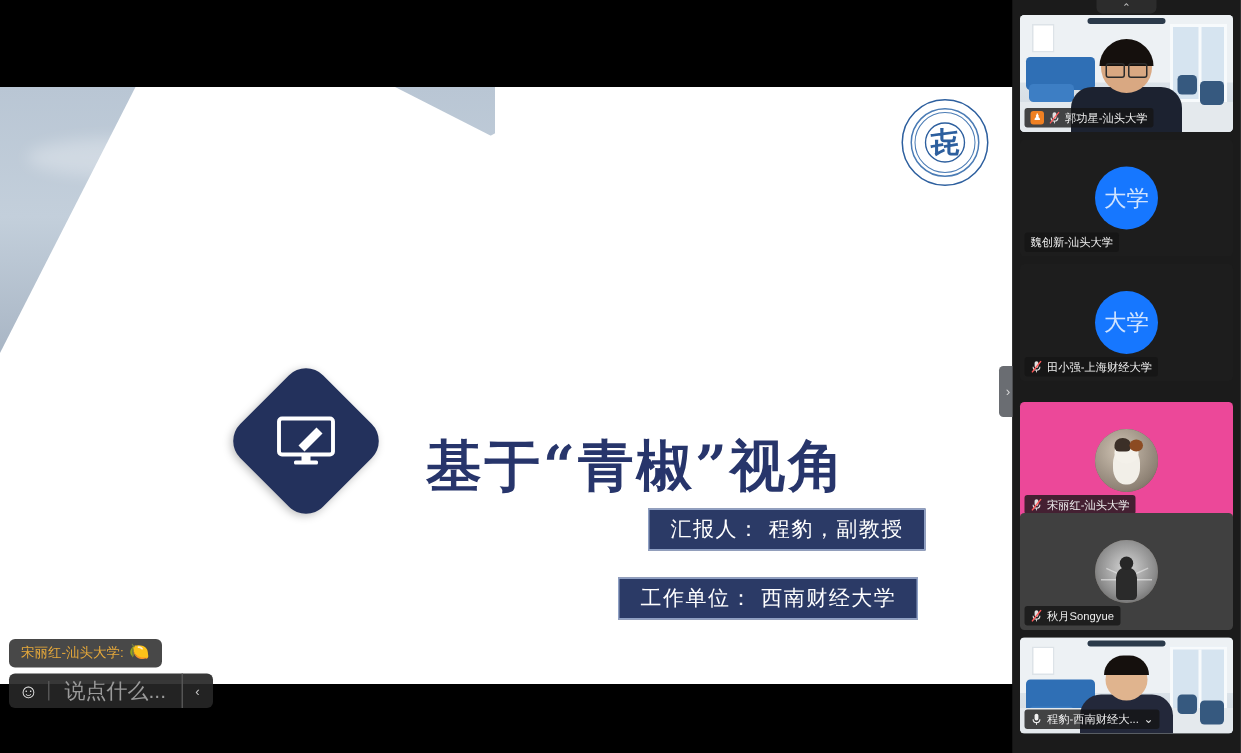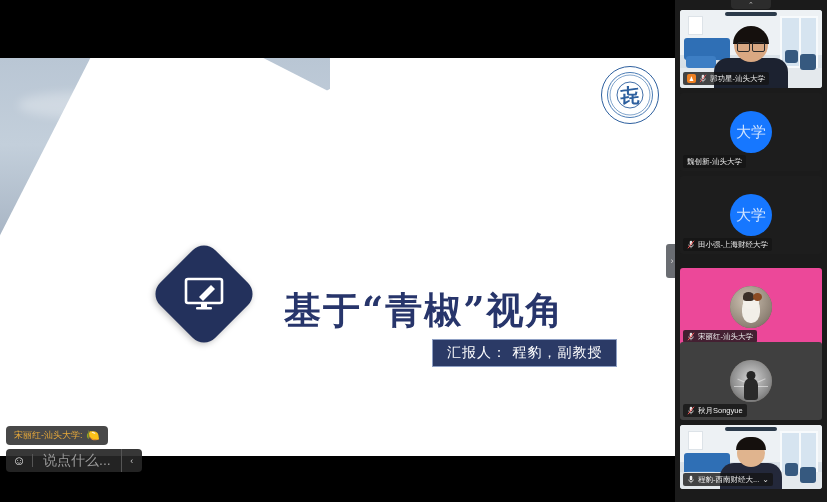--- a/index.html
+++ b/index.html
@@ -193,20 +193,21 @@
             <circle cx="22" cy="22" r="20" fill="none" stroke="#4b7cb5" stroke-width="0.7"></circle>
             <circle cx="22" cy="22" r="13" fill="none" stroke="#2d5f9e" stroke-width="0.9"></circle>
           </svg>
           <span class="glyph">㐂</span>
         </div>
       </div>
 
       <div class="title2">基于“青椒”视角</div>
 
       <div class="infobox ib1">汇报人： 程豹，副教授</div>
+      <div class="infobox ib2">工作单位： 西南财经大学</div>
 
     </div>
 
     <div class="chat-msg">
       <span class="chat-name">宋丽红-汕头大学:</span>
       <span class="chat-emoji">🍋</span>
     </div>
 
     <div class="chat-bar">
       <span class="emo">☺</span>

